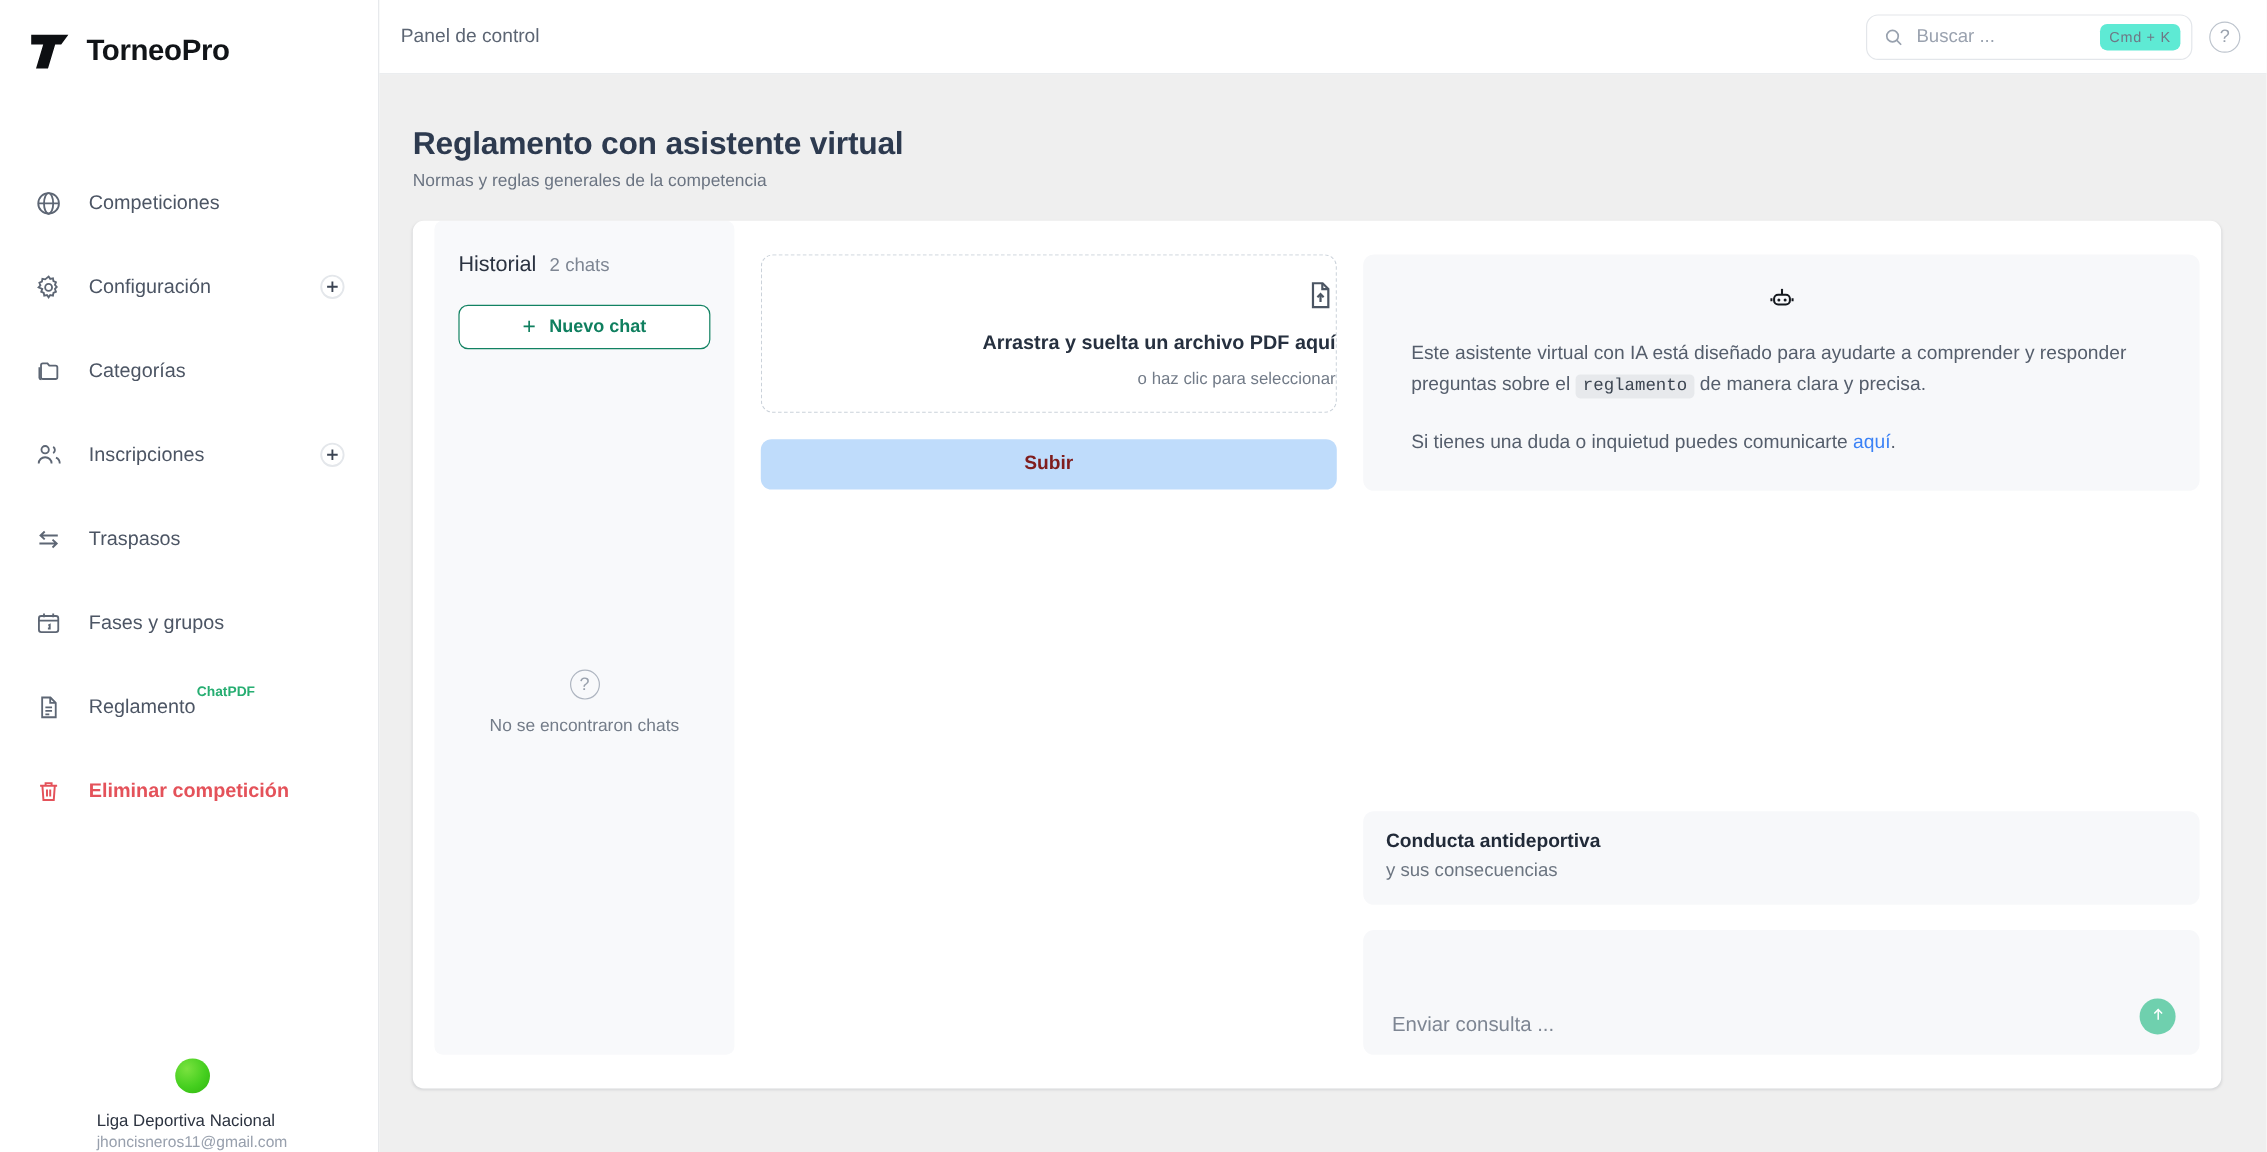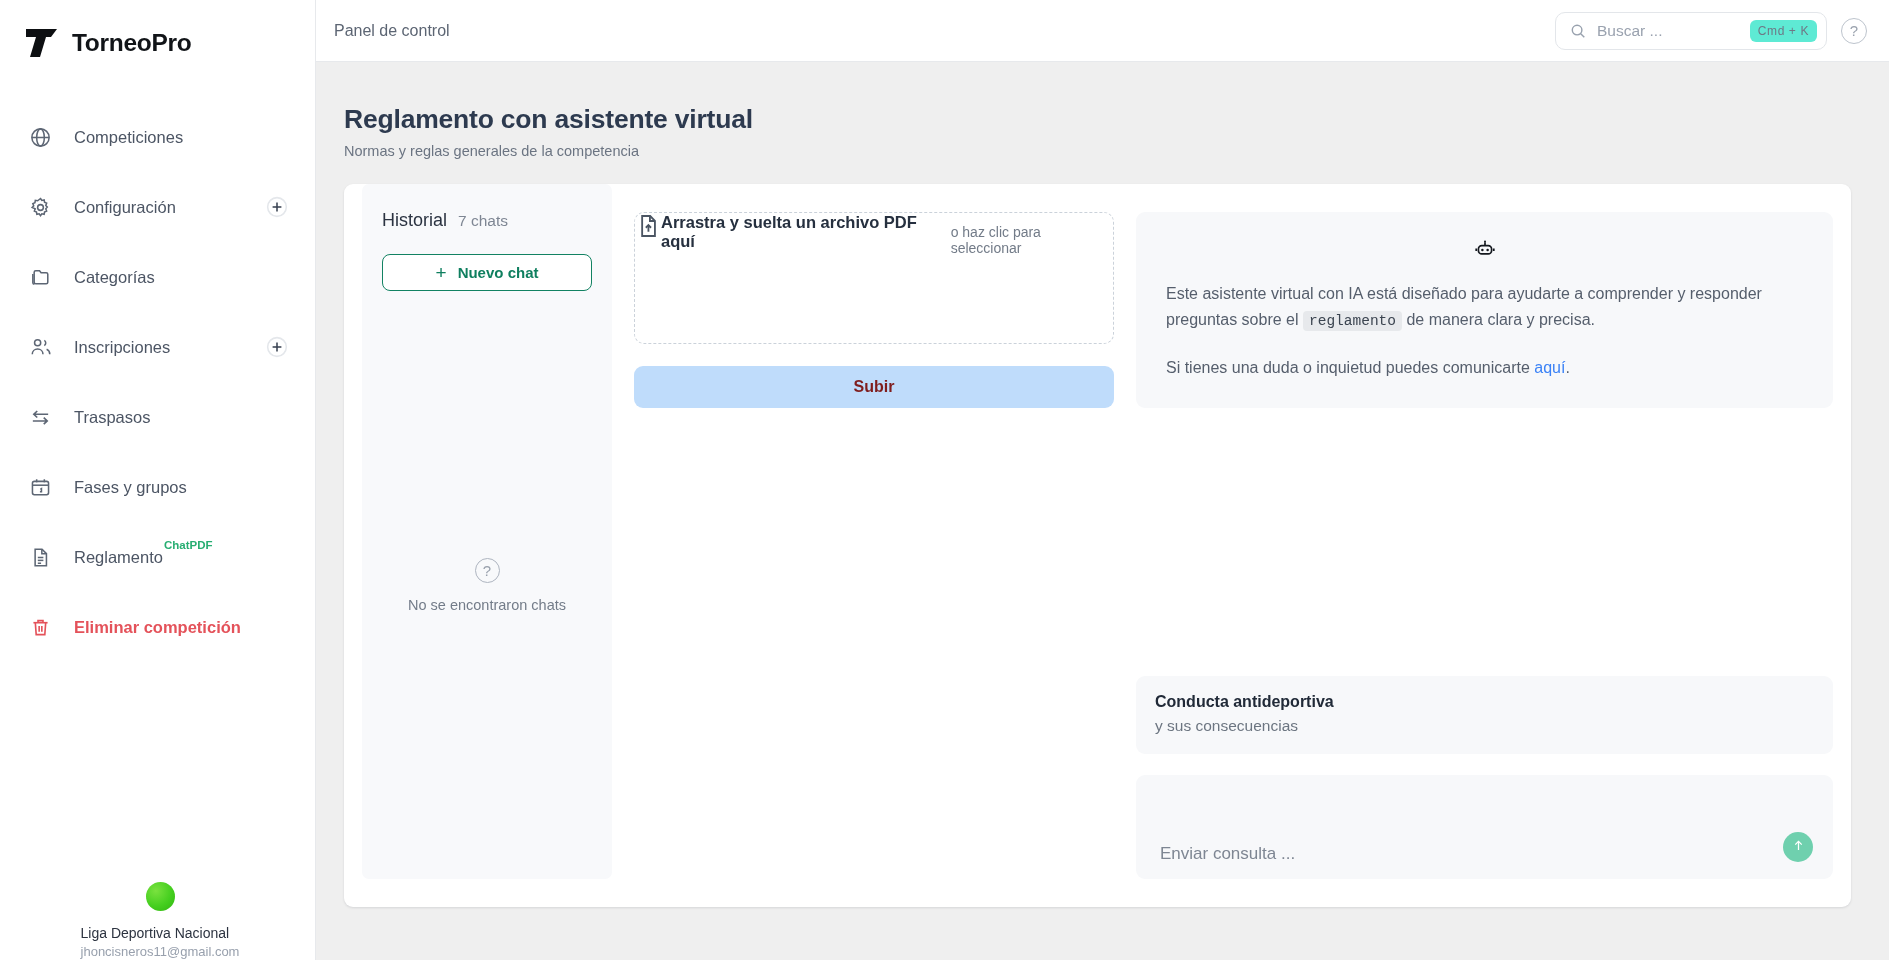--- a/index.html
+++ b/index.html
@@ -10,21 +10,21 @@
     overflow: hidden;
   }
   .app { display: flex; width: 1889px; height: 960px; }
 
   
   .sidebar {
     width: 316px; height: 960px;
     background: #ffffff;
     border-right: 1px solid #e7e9ec;
     display: flex; flex-direction: column;
-    position: relative; flex: none;
+    position: relative; flex: none; gap: 32px;
   }
   .brand { display: flex; align-items: center; gap: 13px; padding: 23px 0 0 25px; height: 62px; }
   .brand-mark { width: 34px; height: 30px; flex: none; }
   .brand-name { font-size: 24.5px; font-weight: bold; color: #111418; letter-spacing: -0.3px; }
 
   .nav { margin-top: 40px; display: flex; flex-direction: column; }
   .nav-item {
     display: flex; align-items: center; height: 70px;
     padding: 0 26px 0 29px; gap: 22px; cursor: pointer;
     position: relative;
@@ -121,40 +121,40 @@
   .hist-empty .qmark {
     width: 25px; height: 25px; border-radius: 50%; border: 1.6px solid #aeb5c0;
     color: #98a0ac; display: flex; align-items: center; justify-content: center; font-size: 15px;
   }
   .hist-empty .etext { font-size: 14.5px; color: #737c89; }
 
   
   .midcol { width: 480px; flex: none; padding-top: 28px; }
   .dropzone {
     height: 132px; border: 1.6px dashed #cbd2da; border-radius: 10px;
-    display: flex; flex-direction: row; align-items: flex-start; justify-content: center;
+    display: flex; flex-direction: column; align-items: flex-end; justify-content: center;
     gap: 0; cursor: pointer; background: #fff;
   }
   .dz-ico { color: #4b5563; margin-bottom: 13px; }
   .dz-title { font-size: 16.5px; font-weight: bold; color: #26303f; }
   .dz-sub { font-size: 14px; color: #727b88; margin-top: 11px; }
   .upload-btn {
     margin-top: 22px; width: 100%; height: 42px; border: 0; border-radius: 9px;
     background: #bfdcfb; color: #7f1d1d; font-size: 16px; font-weight: bold;
     font-family: "Liberation Sans", sans-serif; cursor: default;
   }
 
   
   .assistcol { flex: 1; min-width: 0; padding-top: 28px; display: flex; flex-direction: column; }
   .assist-card {
     background: #f7f8fa; border-radius: 9px; padding: 27px 30px 27px 30px;
     display: flex; flex-direction: column;
   }
   .bot-wrap { display: flex; justify-content: center; margin-bottom: 14px; }
-  .assist-p { font-size: 16px; line-height: 1.62; color: #555e6c; }
+  .assist-p { font-size: 16px; line-height: 1.62; color: #555e6c; margin-left: 10px; }
   .assist-p.second { margin-top: 22px; }
   .chip {
     font-family: "Liberation Mono", monospace; font-size: 14.5px; color: #3b4椒; color: #3b4450;
     background: #e7e9ec; border-radius: 4px; padding: 2px 6px;
   }
   .lnk { color: #3b82f6; text-decoration: none; }
 
   .spacer { flex: 1; }
   .suggestions { display: flex; gap: 19px; }
   .sugg {
@@ -335,21 +335,21 @@
 
     <div class="content">
       <h1 class="page-title">Reglamento con asistente virtual</h1>
       <p class="page-sub">Normas y reglas generales de la competencia</p>
 
       <div class="card">
 
         <div class="history">
           <div class="hist-head">
             <span class="hist-title">Historial</span>
-            <span class="hist-count">7 chats</span>
+            <span class="hist-count">2 chats</span>
           </div>
           <button class="new-chat">
             <span class="pl">+</span>
             <span>Nuevo chat</span>
           </button>
           <div class="hist-empty">
             <span class="qmark">?</span>
             <span class="etext">No se encontraron chats</span>
           </div>
         </div>

